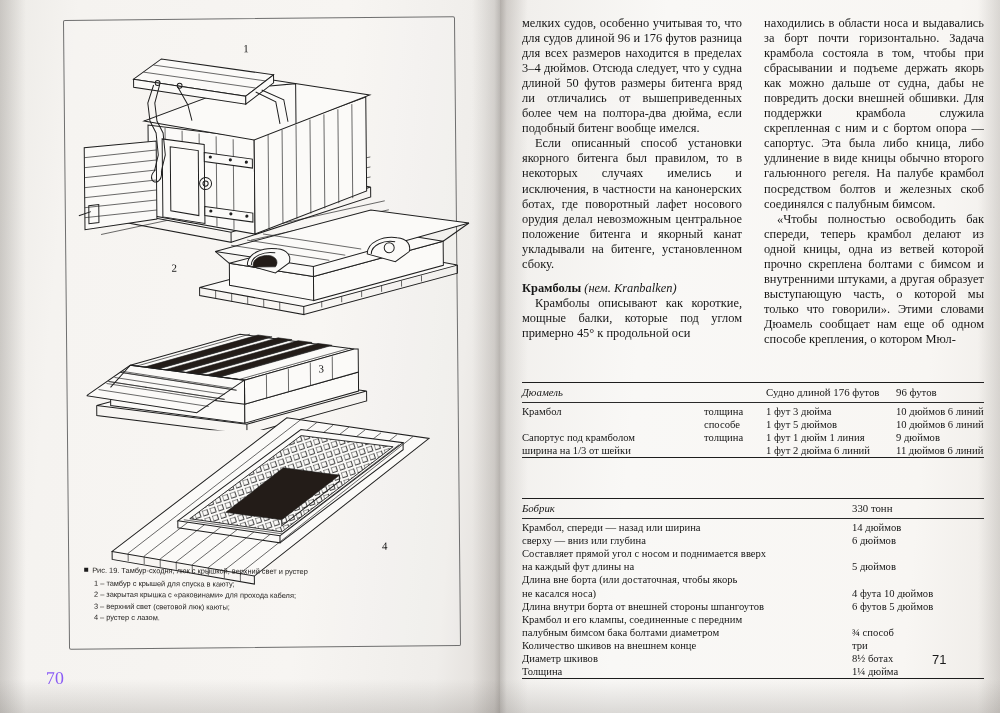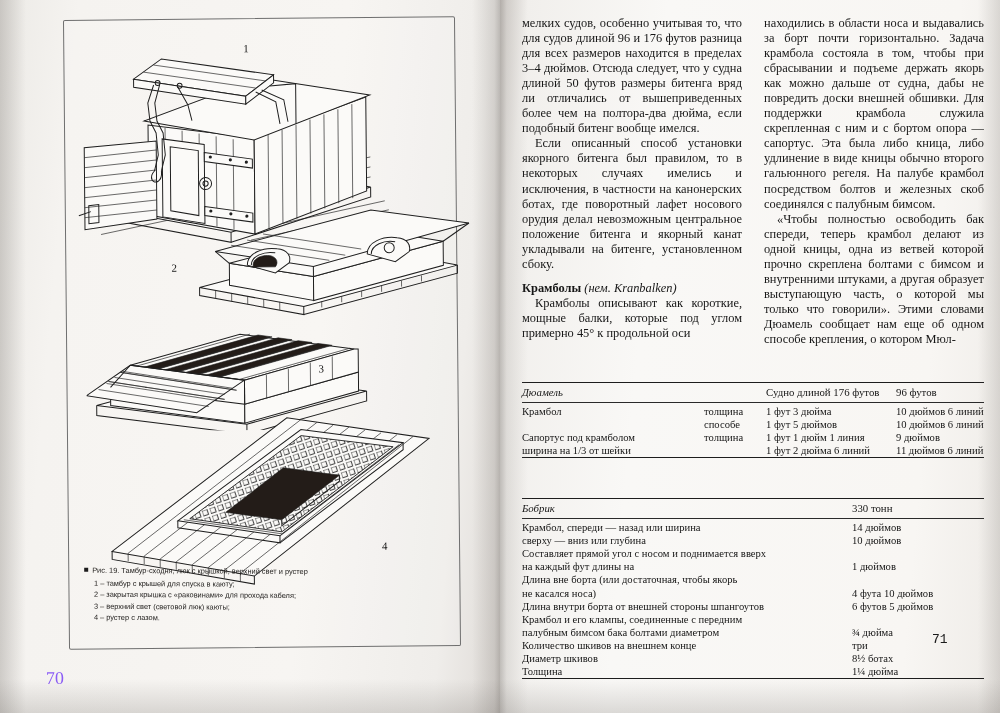--- a/index.html
+++ b/index.html
@@ -167,22 +167,22 @@
   .hdr-b  { font-weight: bold; font-size: 10.8px; padding: 3px 0 3px 0 !important; }
   .pad-row td { padding-top: 2px !important; }
   .c-label { width: 182px; }
   .c-sub   { width: 62px; }
   .c-v1    { width: 130px; margin-left: 21px; }
   .c-v2    { width: 88px; }
   .t2-label { width: 330px; }
   .t2-val   { width: 132px; margin-top: 36px; }
   .folio-right {
     position: absolute;
-    left: 932px; top: 632px;
-    font-family: Liberation Mono, monospace;
+    left: 932px; top: 652px;
+    font-family: Liberation Sans, sans-serif;
     font-size: 13px;
     color: #1b1b1b;
   }
 
   
   .ink { stroke: #1f1f1f; fill: none; stroke-width: 1; }
   .ink-thin { stroke: #2b2b2b; fill: none; stroke-width: 0.7; }
   .ink-fill { stroke: #1f1f1f; stroke-width: 1; fill: #fbfaf8; }
   .ink-dark { fill: #231c18; stroke: #1a1a1a; stroke-width: 0.6; }
 </style>
@@ -506,49 +506,49 @@
           <th class="t2-val hdr-b">330 тонн</th>
         </tr>
       </thead>
       <tbody>
         <tr class="rule-thin pad-row">
           <td>Крамбол, спереди — назад или ширина</td>
           <td>14 дюймов</td>
         </tr>
         <tr>
           <td>сверху — вниз или глубина</td>
-          <td>10 дюймов</td>
+          <td>6 дюймов</td>
         </tr>
         <tr>
           <td>Составляет прямой угол с носом и поднимается вверх</td>
           <td></td>
         </tr>
         <tr>
           <td>на каждый фут длины на</td>
-          <td>1 дюймов</td>
+          <td>5 дюймов</td>
         </tr>
         <tr>
           <td>Длина вне борта (или достаточная, чтобы якорь</td>
           <td></td>
         </tr>
         <tr>
           <td>не касался носа)</td>
           <td>4 фута 10 дюймов</td>
         </tr>
         <tr>
           <td>Длина внутри борта от внешней стороны шпангоутов</td>
           <td>6 футов 5 дюймов</td>
         </tr>
         <tr>
           <td>Крамбол и его клампы, соединенные с передним</td>
           <td></td>
         </tr>
         <tr>
           <td>палубным бимсом бака болтами диаметром</td>
-          <td>¾ дюйма</td>
+          <td>¾ способ</td>
         </tr>
         <tr>
           <td>Количество шкивов на внешнем конце</td>
           <td>три</td>
         </tr>
         <tr>
           <td>Диаметр шкивов</td>
           <td>8½ ботах</td>
         </tr>
         <tr class="rule-bot">

